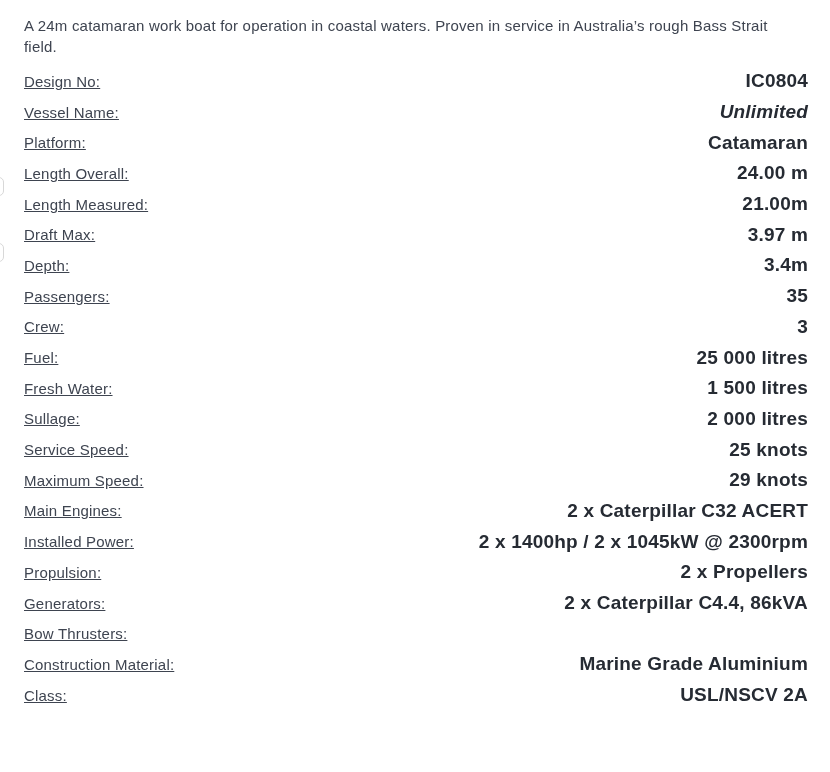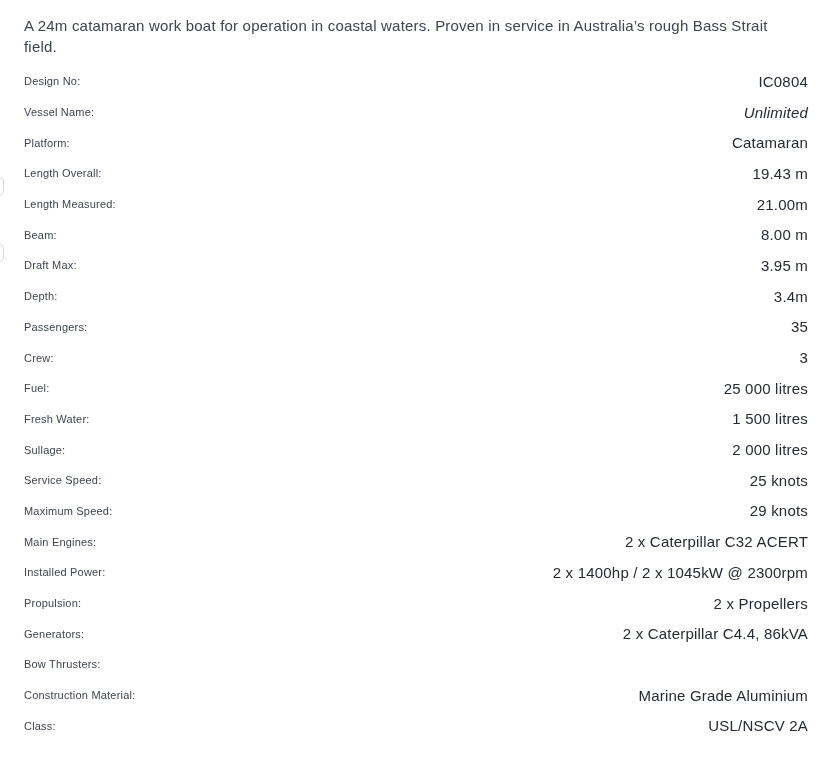--- a/index.html
+++ b/index.html
@@ -35,28 +35,29 @@
   .spec-table {
     width: 100%;
   }
   .spec-row {
     height: 30.7px;
     display: flex;
     justify-content: space-between;
     align-items: center;
   }
   .spec-label {
-    font-size: 11px;
+    font-size: 15px;
     letter-spacing: 0.2px;
     color: var(--label-color);
     white-space: nowrap;
+    text-decoration: underline;
   }
   .spec-value {
-    font-size: 15px;
-    font-weight: normal;
+    font-size: 19px;
+    font-weight: bold;
     letter-spacing: 0.2px;
     color: var(--value-color);
     white-space: nowrap;
     text-align: right;
   }
   .spec-value.italic {
     font-style: italic;
     text-align: right;
   }
   .edge-btn {
@@ -91,36 +92,32 @@
     <span class="spec-value italic">Unlimited</span>
   </div>
 
   <div class="spec-row">
     <span class="spec-label">Platform:</span>
     <span class="spec-value">Catamaran</span>
   </div>
 
   <div class="spec-row">
     <span class="spec-label">Length Overall:</span>
-    <span class="spec-value">19.43 m</span>
+    <span class="spec-value">24.00 m</span>
   </div>
 
   <div class="spec-row">
     <span class="spec-label">Length Measured:</span>
     <span class="spec-value">21.00m</span>
   </div>
 
-  <div class="spec-row">
-    <span class="spec-label">Beam:</span>
-    <span class="spec-value">8.00 m</span>
-  </div>
 
   <div class="spec-row">
     <span class="spec-label">Draft Max:</span>
-    <span class="spec-value">3.95 m</span>
+    <span class="spec-value">3.97 m</span>
   </div>
 
   <div class="spec-row">
     <span class="spec-label">Depth:</span>
     <span class="spec-value">3.4m</span>
   </div>
 
   <div class="spec-row">
     <span class="spec-label">Passengers:</span>
     <span class="spec-value">35</span>

